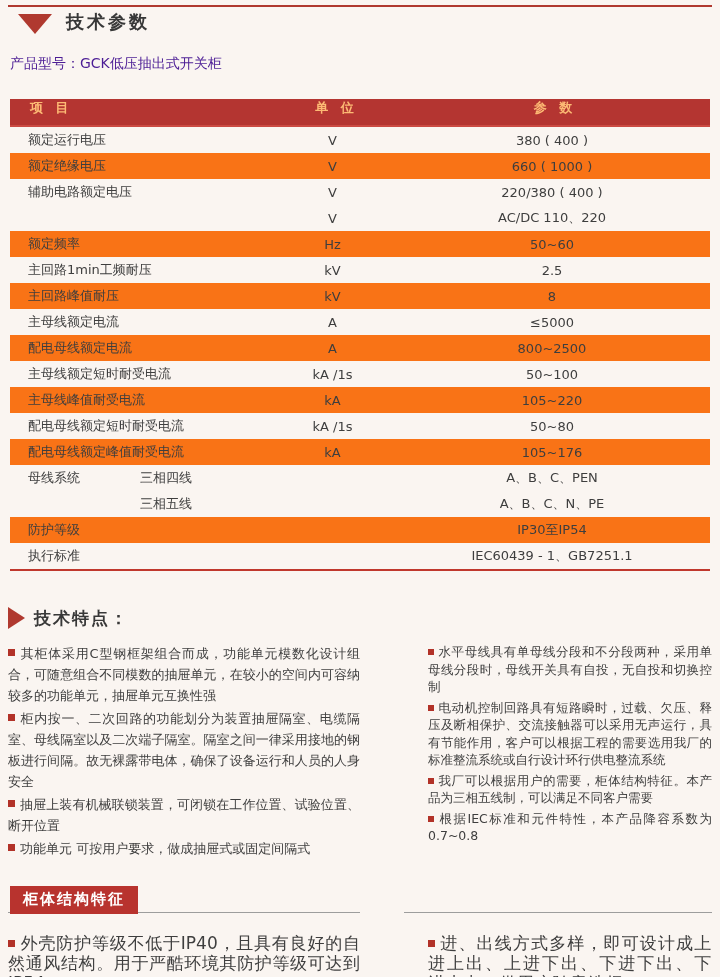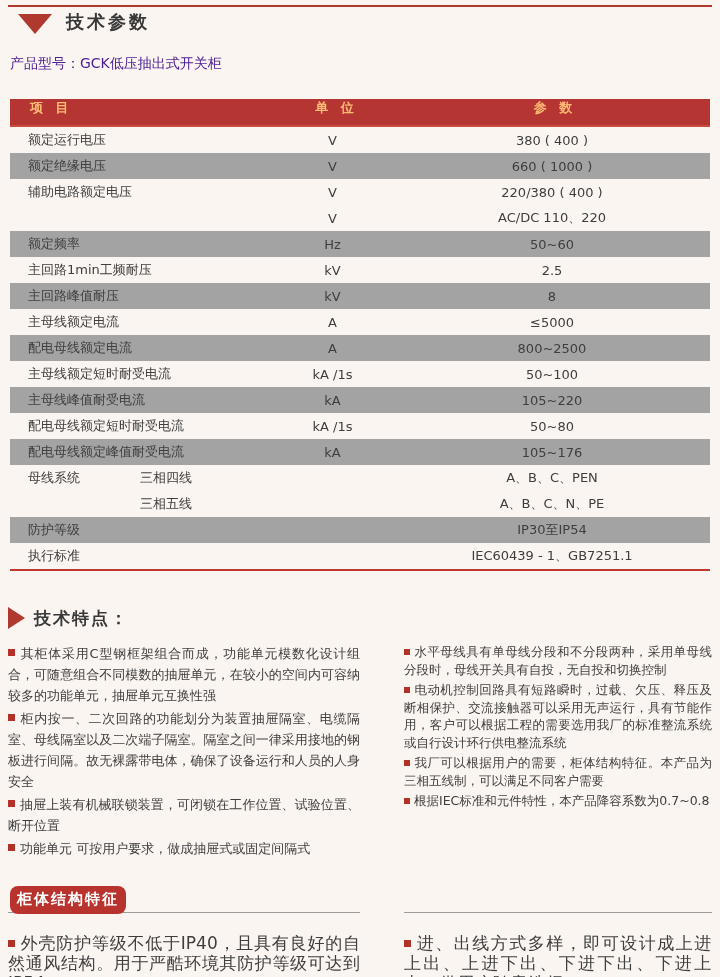--- a/index.html
+++ b/index.html
@@ -18,38 +18,38 @@
   .spec-table{margin:0 10px}
   .t-head{display:flex;height:26px;background:#b43531;border-bottom:2px solid #cb4b43;color:#fdba74;font-size:13px;letter-spacing:4px;font-weight:bold}
   .t-head .hc1{width:263px;padding-left:20px;box-sizing:border-box}
   .t-head .hc2{width:127px;text-align:center}
   .t-head .hc3{flex:1;text-align:center}
   .t-row{display:flex;height:26px;font-size:13px}
   .t-row .c1{width:261px;padding-left:18px;box-sizing:border-box;display:flex;align-items:center}
   .t-row .c1 .i1{display:inline-block;min-width:112px;white-space:nowrap}
   .t-row .c2{width:123px;display:flex;align-items:center;justify-content:center}
   .t-row .c3{flex:1;display:flex;align-items:center;justify-content:center}
-  .t-row.shaded > div{background:#a3a3a3}
+  .t-row.shaded > div{background:#f97316}
   .t-bottom{height:2px;background:#c0382d;margin:0 10px}
 
   .features-head{display:flex;align-items:flex-start;margin:36px 0 13px 8px}
   .tri-right{width:0;height:0;border-top:11px solid transparent;border-bottom:11px solid transparent;border-left:17px solid #b0392f}
   .features-head .h2{margin:0 0 0 9px;font-size:17px;font-weight:bold;letter-spacing:2px;color:#383838}
 
-  .cols{display:flex;padding:0 8px;gap:44px}
+  .cols{display:flex;padding:0 8px;gap:68px}
   .col-l{width:352px}
   .col-r{flex:1}
   .bullet{text-align:justify;margin-bottom:3px}
   .features .col-l .bullet{font-size:13px;line-height:21px;margin-bottom:2px}
   .features .col-r .bullet{font-size:12.5px;line-height:17.5px;margin-bottom:3px}
   .sq{display:inline-block;width:7px;height:7px;background:#b23228;margin-right:5px;vertical-align:2px}
   .features .col-r .sq{width:6px;height:6px;margin-right:4px;vertical-align:1px}
 
   .badge{display:inline-block;margin:25px 0 0 10px;background:#b8332e;color:#fff;font-size:15px;font-weight:bold;
-         padding:4px 7px 5px;border-radius:8px;letter-spacing:2px;position:relative;z-index:2}
+         padding:4px 13px 5px;border-radius:0;letter-spacing:2px;position:relative;z-index:2}
   .hairlines{display:flex;gap:44px;padding:0 8px;margin-top:-2px}
   .hairlines .hl{height:1px;background:#9d9d9d}
   .hairlines .hl-l{width:352px}
   .hairlines .hl-r{flex:1}
   .structure .cols{margin-top:20px}
   .structure .bullet{font-size:17px;line-height:20px;margin-bottom:14px}
   .structure .col-r .bullet{letter-spacing:0.8px}
 </style>
 </head>
 <body>

